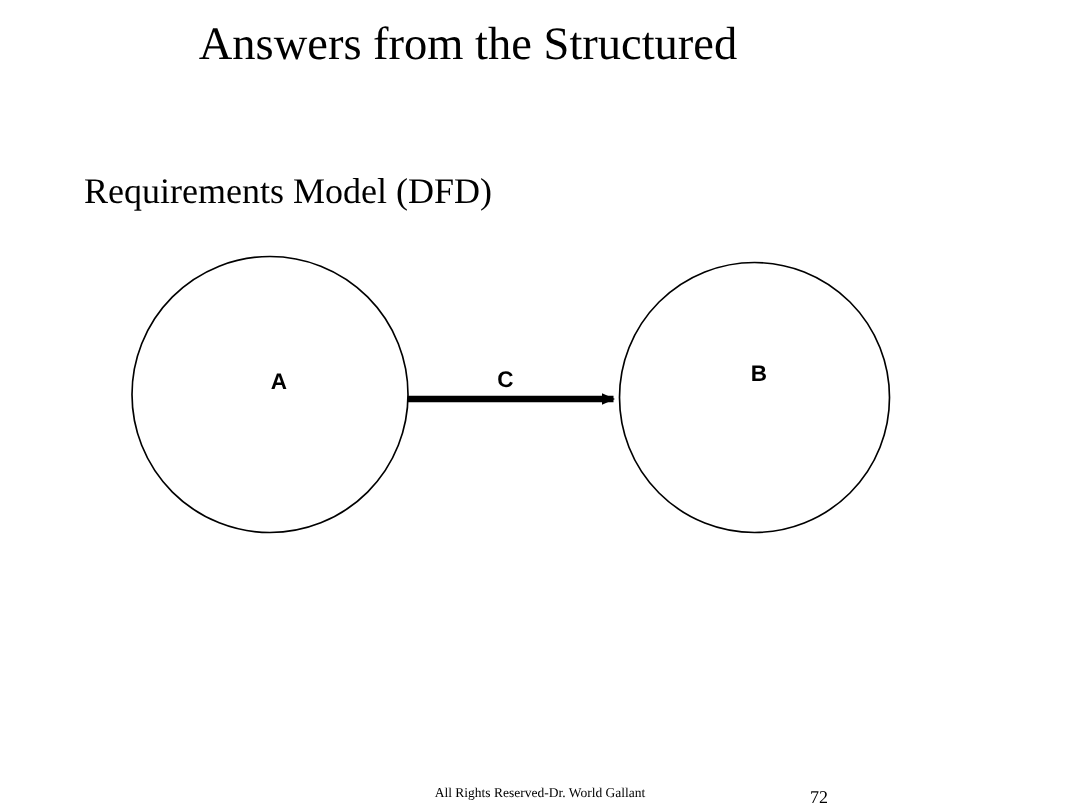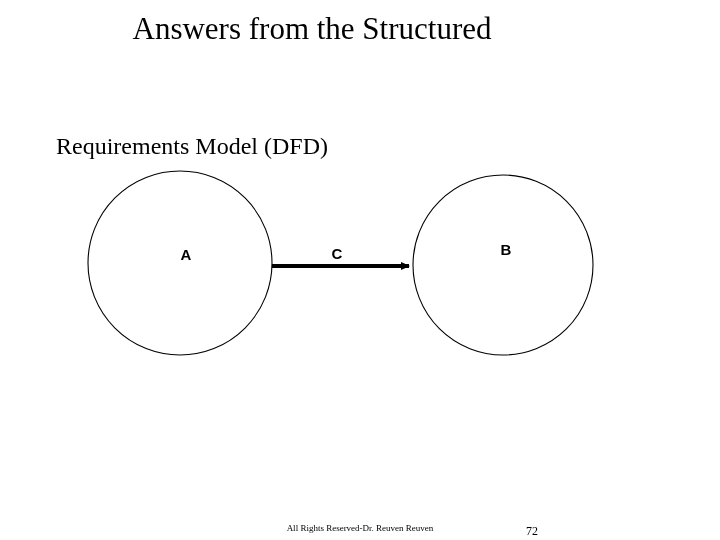--- a/index.html
+++ b/index.html
@@ -31,21 +31,21 @@
     font-weight: normal;
     color: #000000;
     letter-spacing: 0px;
   }
   .title-line { display: block; white-space: pre; }
 
   
   .subtitle {
     position: absolute;
     left: 56px;
-    top: 131px;
+    top: 113px;
     font-family: "Liberation Serif", "DejaVu Serif", serif;
     font-size: 24px;
     line-height: 30px;
     color: #000000;
     white-space: pre;
   }
 
   
   .diagram {
     position: absolute;
@@ -83,21 +83,21 @@
     font-size: 9px;
     line-height: 12px;
     color: #000000;
     white-space: pre;
   }
   .footer-pagenum {
     position: absolute;
     left: 512px;
     top: 524px;
     width: 40px;
-    text-align: center;
+    text-align: right;
     font-family: "Liberation Serif", "DejaVu Serif", serif;
     font-size: 12px;
     line-height: 14px;
     color: #000000;
     white-space: pre;
   }
 </style>
 </head>
 <body>
 
@@ -122,16 +122,16 @@
       <circle cx="503" cy="265" r="90" fill="#ffffff" stroke="#000000" stroke-width="1.1"></circle>
 
       <line x1="272" y1="266" x2="409" y2="266" stroke="#000000" stroke-width="4.2" marker-end="url(#arrowhead)"></line>
     </svg>
   </div>
 
   <div class="node-label" id="label-a">A</div>
   <div class="node-label" id="label-b">B</div>
   <div class="node-label" id="label-c">C</div>
 
-  <div class="footer-credit">All Rights Reserved-Dr. Reuven Reuven</div>
+  <div class="footer-credit">All Rights Reserved-Dr. World Gallant</div>
   <div class="footer-pagenum">72</div>
 
 </div>
 
 </body></html>

